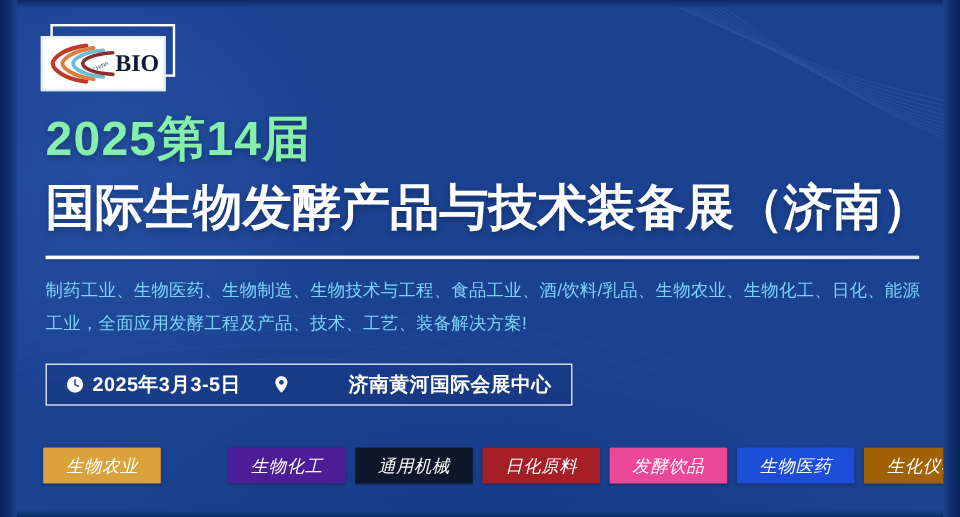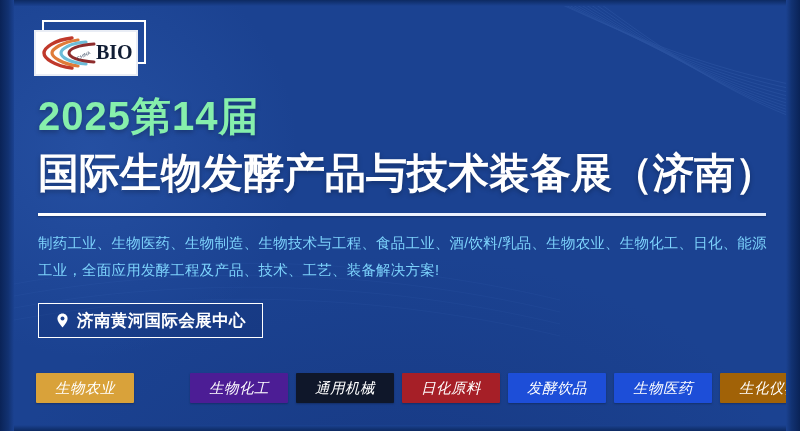--- a/index.html
+++ b/index.html
@@ -150,20 +150,29 @@
     <div class="h1">2025第14届</div>
     <div class="h2">国际生物发酵产品与技术装备展（济南）</div>
 
     <div class="divider"></div>
 
     <div class="desc">制药工业、生物医药、生物制造、生物技术与工程、食品工业、酒/饮料/乳品、生物农业、生物化工、日化、能源工业，全面应用发酵工程及产品、技术、工艺、装备解决方案!</div>
 
     <div class="infobox">
       <div class="info-item">
         <span class="ico">
+          <svg width="15" height="15" viewBox="0 0 16 16">
+            <circle cx="8" cy="8" r="7.2" fill="#ffffff"></circle>
+            <path d="M8,3.6 L8,8 L11,9.6" stroke="#1b4291" stroke-width="1.3" fill="none" stroke-linecap="round"></path>
+          </svg>
+        </span>
+        <span>2025年3月3-5日</span>
+      </div>
+      <div class="info-item">
+        <span class="ico">
           <svg width="15" height="16" viewBox="0 0 16 17">
             <path d="M8,0.6 C4.9,0.6 2.6,3 2.6,6 C2.6,9.6 8,15.2 8,15.2 C8,15.2 13.4,9.6 13.4,6 C13.4,3 11.1,0.6 8,0.6 Z" fill="#ffffff"></path>
             <circle cx="8" cy="5.9" r="2.1" fill="#1b4291"></circle>
           </svg>
         </span>
         <span>济南黄河国际会展中心</span>
       </div>
     </div>
 
     <div class="tags">
@@ -172,21 +181,21 @@
         </div>
       <div class="tag" style="background: #4c1d95; margin-left: 48px;">
           <span>生物化工</span>
         </div>
       <div class="tag" style="background: #0f172a;">
           <span>通用机械</span>
         </div>
       <div class="tag" style="background: rgb(166, 31, 39);">
           <span>日化原料</span>
         </div>
-      <div class="tag" style="background: #1d4ed8;">
+      <div class="tag" style="background: #ec4899;">
           <span>发酵饮品</span>
         </div>
       <div class="tag" style="background: #1d4ed8;">
           <span>生物医药</span>
         </div>
       <div class="tag" style="background: #a16207; text-align: right;">
           <span>生化仪器</span>
         </div>
       <div class="tag" style="background: rgb(217, 79, 30);">
           <span>制药机械</span>

